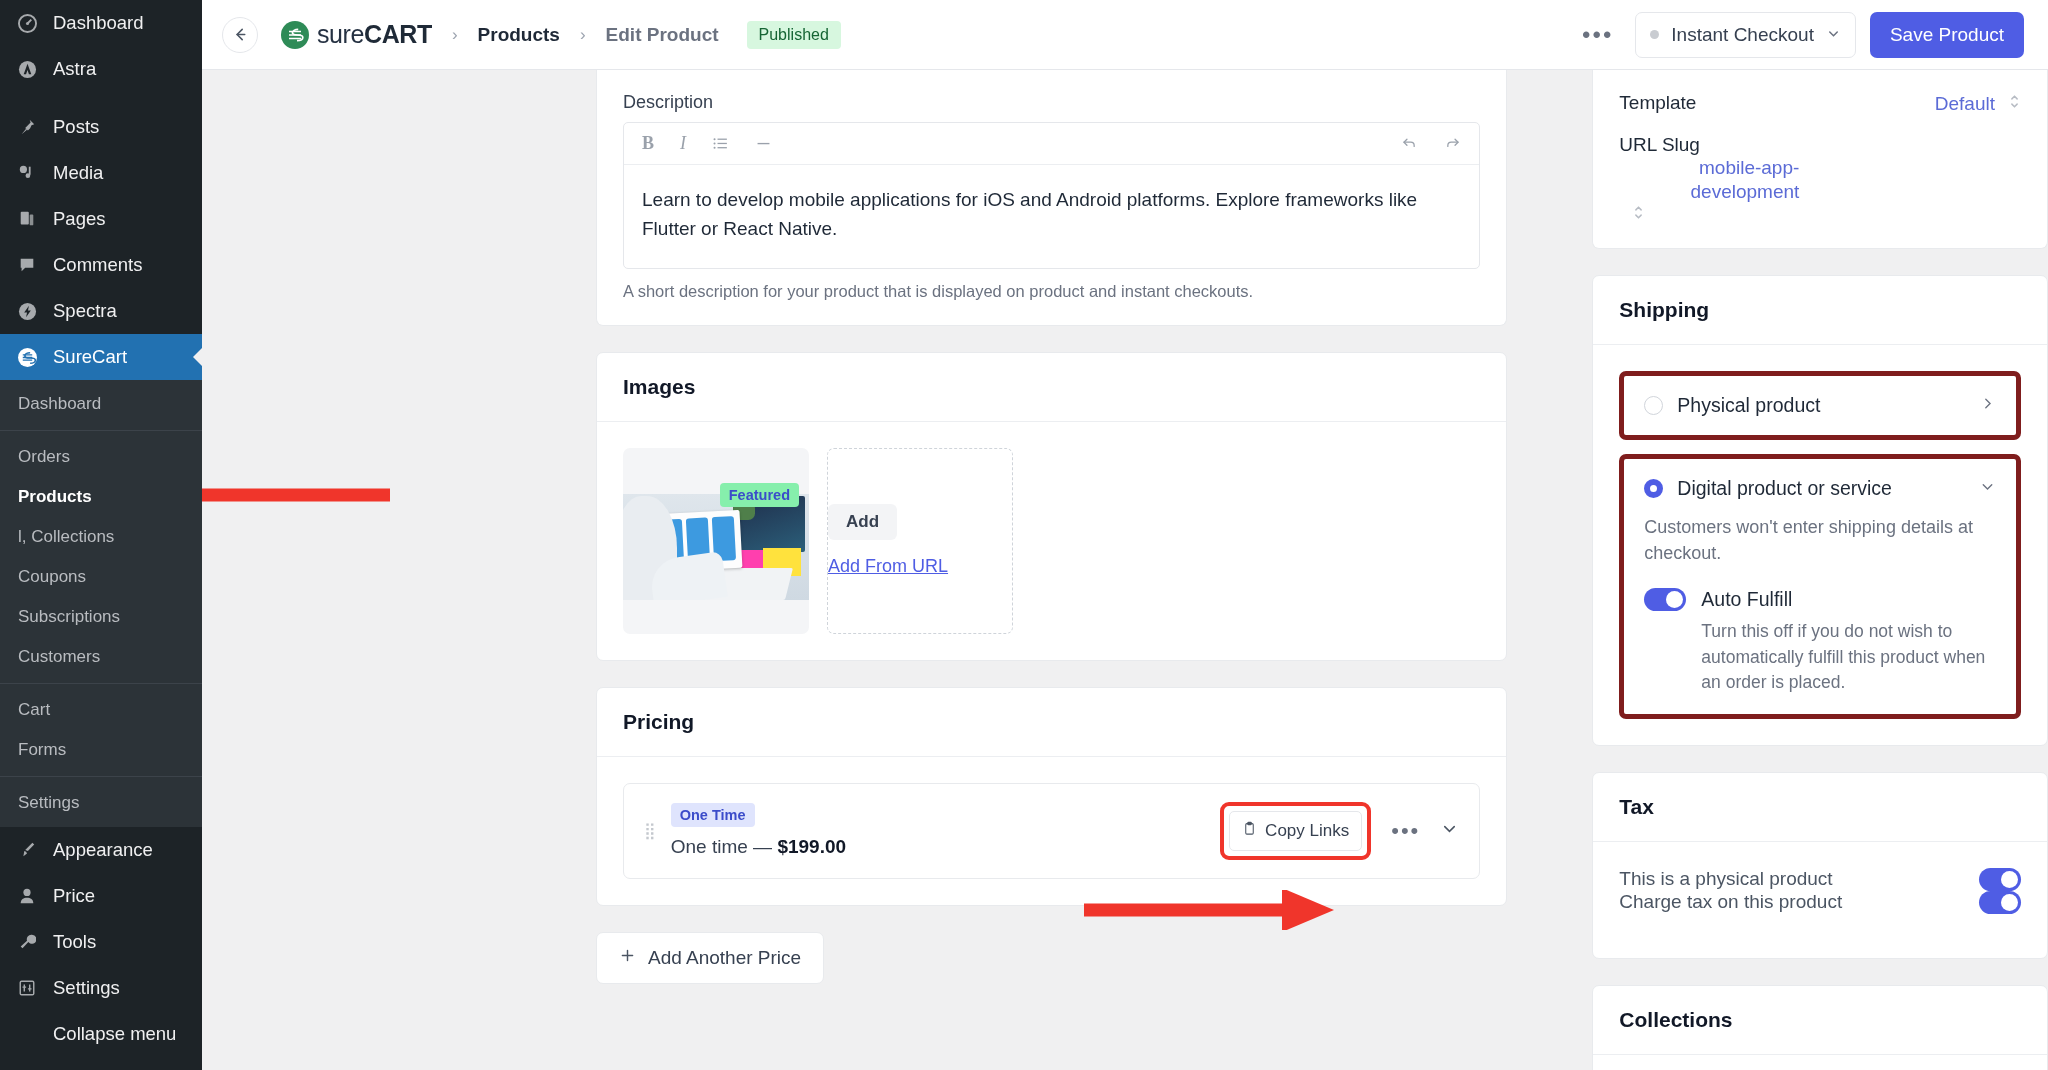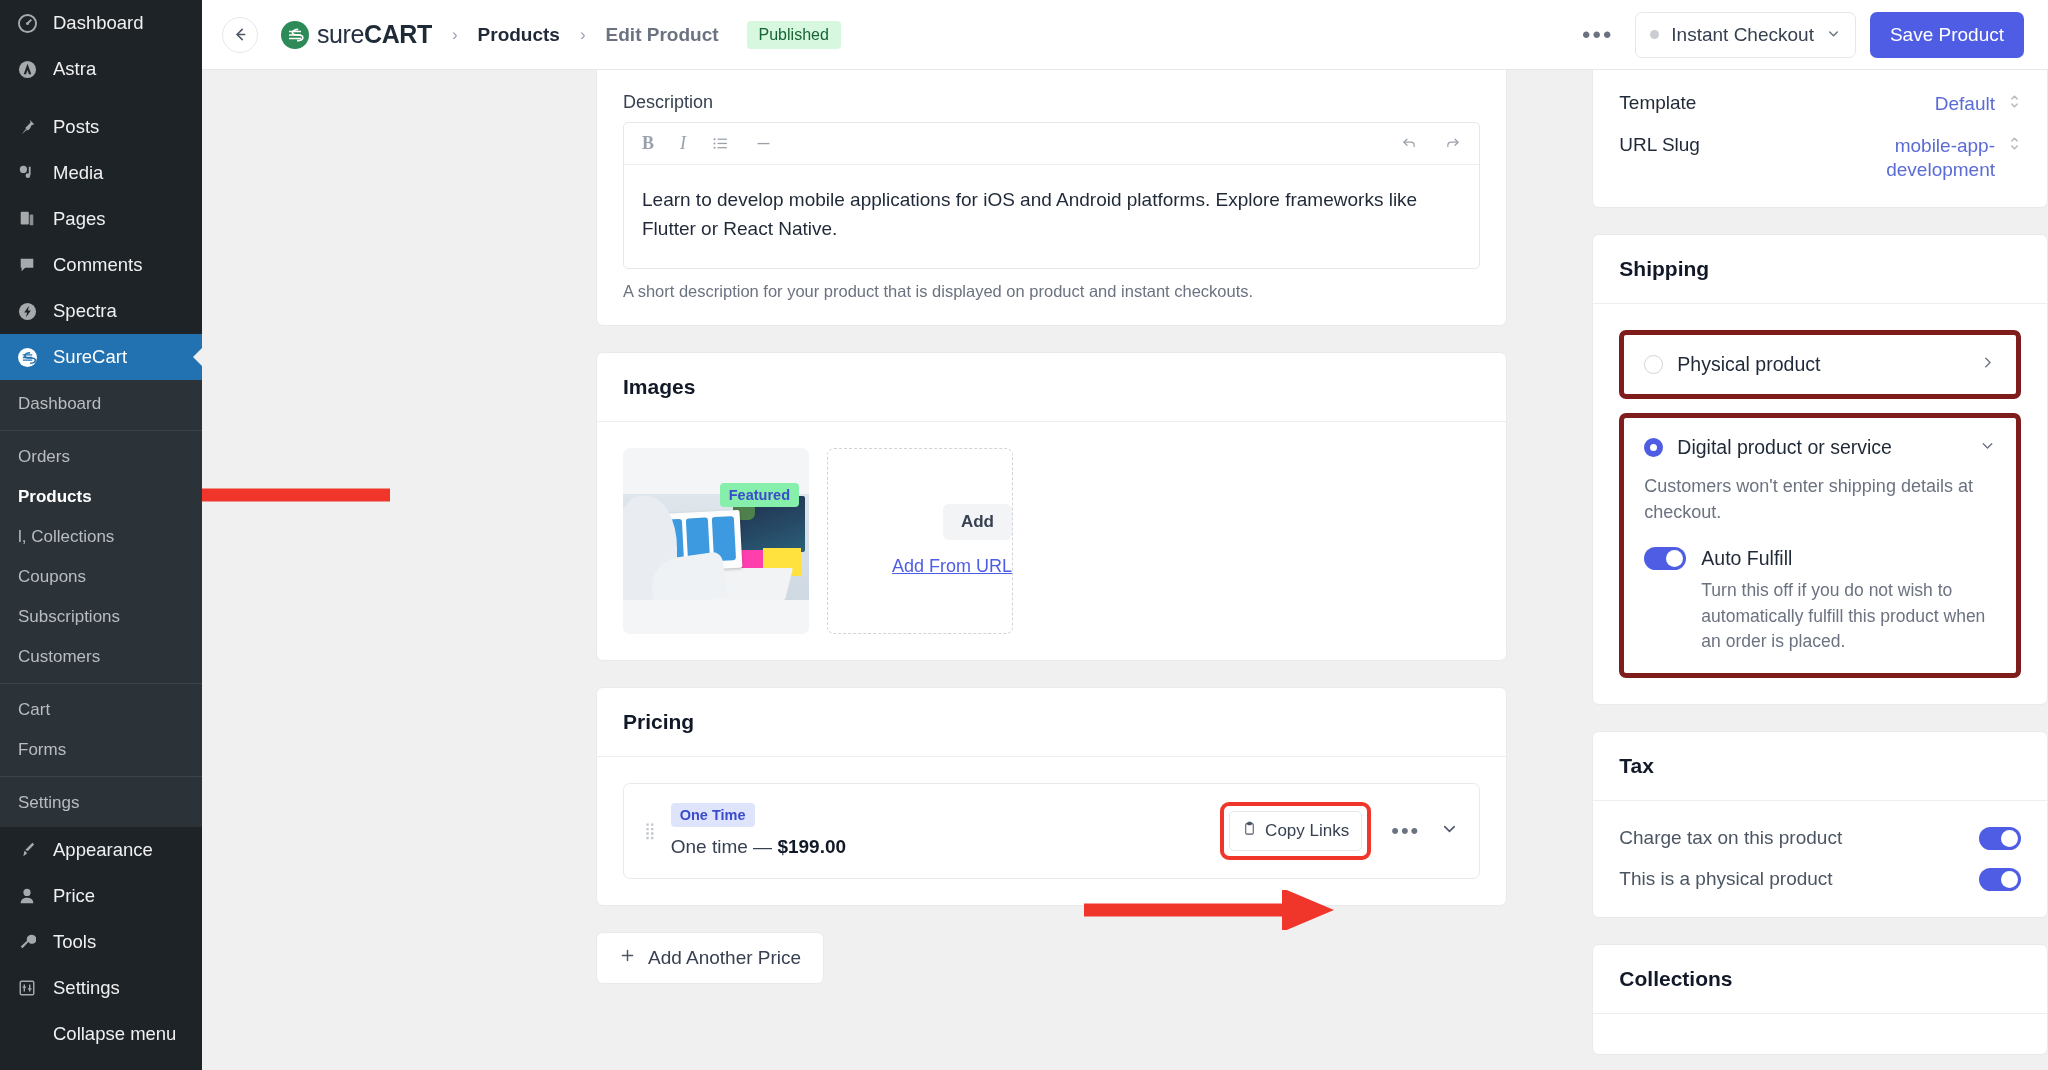--- a/index.html
+++ b/index.html
@@ -116,21 +116,21 @@
   .t-paper{position:absolute;left:32px;top:18px;width:86px;height:58px;background:#fdfdfd;border-radius:2px;transform:rotate(-3deg);
     box-shadow:0 1px 3px rgba(0,0,0,.25);}
   .t-ph{position:absolute;top:6px;width:22px;height:44px;background:#3d9ae0;border-radius:3px;}
   .t-arm{position:absolute;left:-6px;top:2px;width:60px;height:104px;background:#e9edf1;border-radius:40% 50% 0 0;}
   .t-arm2{position:absolute;left:28px;top:62px;width:74px;height:46px;background:#eef2f5;border-radius:30px 10px 0 0;transform:rotate(-8deg);}
   .t-kb{position:absolute;left:56px;top:74px;width:110px;height:32px;background:#f1f3f5;transform:skewX(-14deg);border-radius:2px;}
   .t-note{position:absolute;width:26px;height:24px;}
   .t-plant{position:absolute;left:110px;top:4px;width:22px;height:22px;background:#4f7f4a;border-radius:50% 50% 30% 30%;}
   .addbox{
     width:186px;height:186px;border:1px dashed #cfd4da;border-radius:7px;
-    display:flex;flex-direction:column;align-items:flex-end;justify-content:center;gap:16px;
+    display:flex;flex-direction:column;align-items:flex-start;justify-content:center;gap:16px;
   }
   .add-btn{background:#f3f4f6;border:none;border-radius:6px;padding:8px 18px;font-size:17px;color:#374151;font-weight:bold;cursor:pointer;font-family:inherit;}
   .add-url{color:#4f5de4;font-size:18px;text-decoration:underline;cursor:pointer;}
 
   
   .price-row{
     border:1px solid #e8eaed;border-radius:7px;padding:18px 20px;display:flex;align-items:center;gap:14px;
     min-height:92px;
   }
   .grip{color:#c4c8ce;font-size:16px;line-height:.7;letter-spacing:1px;cursor:grab;}
@@ -499,21 +499,21 @@
             <div class="kv">
               <span class="k">Template</span>
               <span class="v">Default</span>
               <span class="stepper">
                 <svg width="13" height="19" viewBox="0 0 10 18" fill="none" stroke="#b7bcc4" stroke-width="1.4" stroke-linecap="round">
                     <path d="M2.5 6.5L5 4l2.5 2.5"></path>
                     <path d="M2.5 11.5L5 14l2.5-2.5"></path>
                   </svg>
               </span>
             </div>
-            <div class="kv" style="margin-bottom:0;">
+            <div class="kv" style="margin-bottom:0;flex-direction:column;">
               <span class="k">URL Slug</span>
               <span class="v">mobile-app-development</span>
               <span class="stepper">
                 <svg width="13" height="19" viewBox="0 0 10 18" fill="none" stroke="#b7bcc4" stroke-width="1.4" stroke-linecap="round">
                     <path d="M2.5 6.5L5 4l2.5 2.5"></path>
                     <path d="M2.5 11.5L5 14l2.5-2.5"></path>
                   </svg>
               </span>
             </div>
           </div>
@@ -553,26 +553,26 @@
               </div>
               <div class="af-desc">Turn this off if you do not wish to automatically fulfill this product when an order is placed.</div>
             </div>
           </div>
         </section>
 
         <section class="card">
           <div class="card-head">Tax</div>
           <div class="card-div"></div>
           <div class="card-body">
+            <div class="tax-row" style="margin-bottom:0;">
+              <span class="k">This is a physical product</span>
+              <span class="toggle"></span>
+            </div>
             <div class="tax-row">
               <span class="k">Charge tax on this product</span>
-              <span class="toggle"></span>
-            </div>
-            <div class="tax-row" style="margin-bottom:0;">
-              <span class="k">This is a physical product</span>
               <span class="toggle"></span>
             </div>
           </div>
         </section>
 
         <section class="card">
           <div class="card-head">Collections</div>
           <div class="card-div"></div>
           <div style="height:40px;"></div>
         </section>

